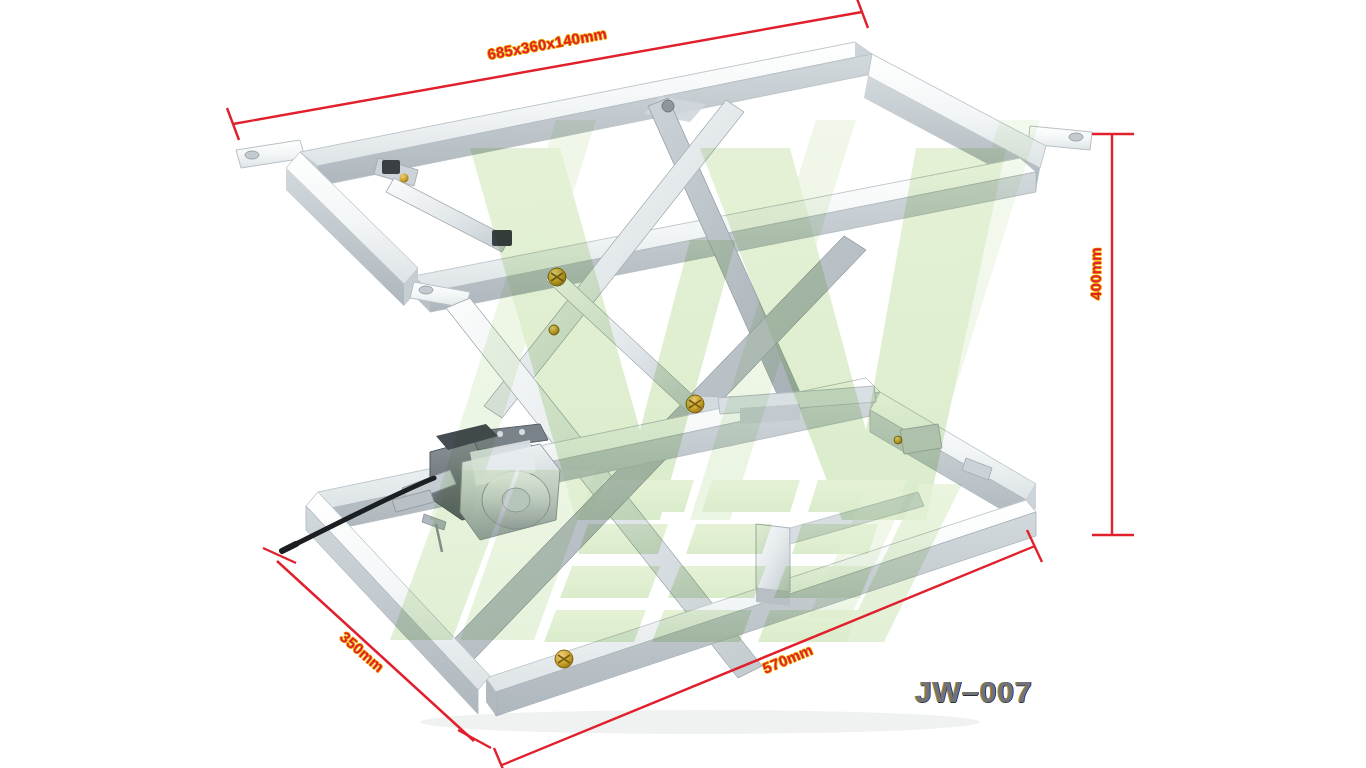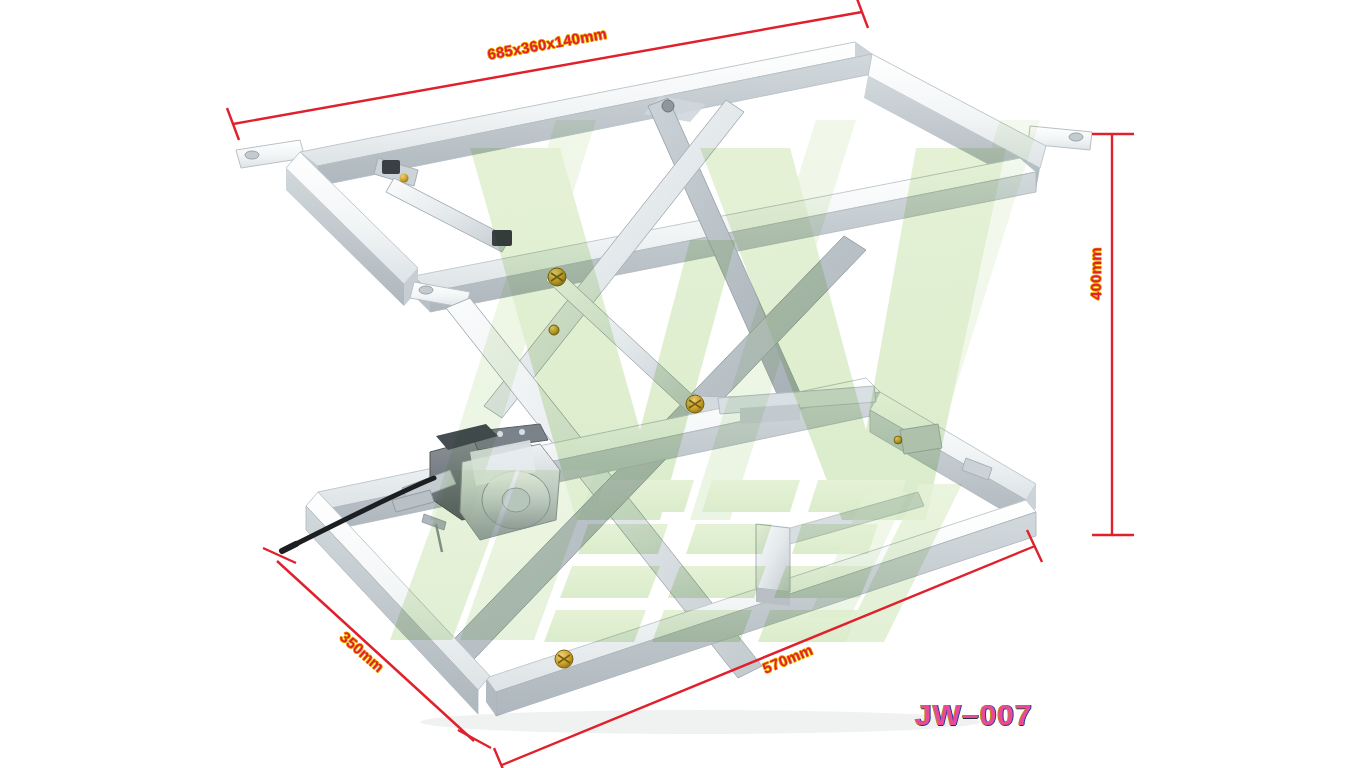--- a/index.html
+++ b/index.html
@@ -31,24 +31,24 @@
       0 0.7px 0 #f0a800,
       0 -0.7px 0 #f0a800;
   }
   #lbl-top{left:486px;top:46px;transform:rotate(-10.2deg);transform-origin:left top;}
   #lbl-height{left:1087px;top:300px;transform:rotate(-90deg);transform-origin:left top;}
   #lbl-depth{left:348px;top:628px;transform:rotate(41deg);transform-origin:left top;}
   #lbl-width{left:760px;top:661px;transform:rotate(-22.5deg);transform-origin:left top;}
 
   
   #model-code{
-    position:absolute;left:915px;top:698px;
+    position:absolute;left:915px;top:675px;
     font-family:"Liberation Sans","DejaVu Sans",sans-serif;
     font-weight:700;font-size:30px;letter-spacing:1px;
-    color:#ec4899;
+    color:#737373;
     text-shadow:1px 0 0 #1b3fa0,-1px 0 0 #c08a10,0 1px 0 #2a2f38;
   }
 </style>
 </head>
 <body>
 
 <div id="stage">
 
   <svg class="layer" viewBox="0 0 1366 768">
     <defs>

